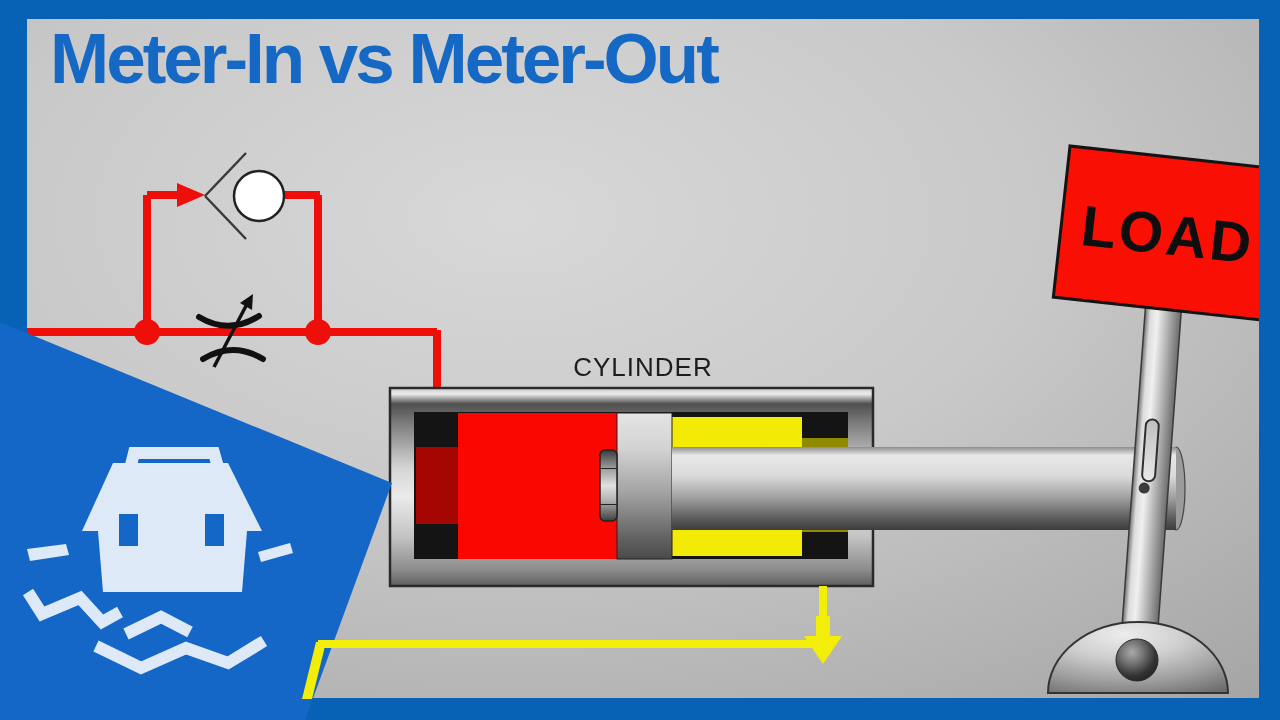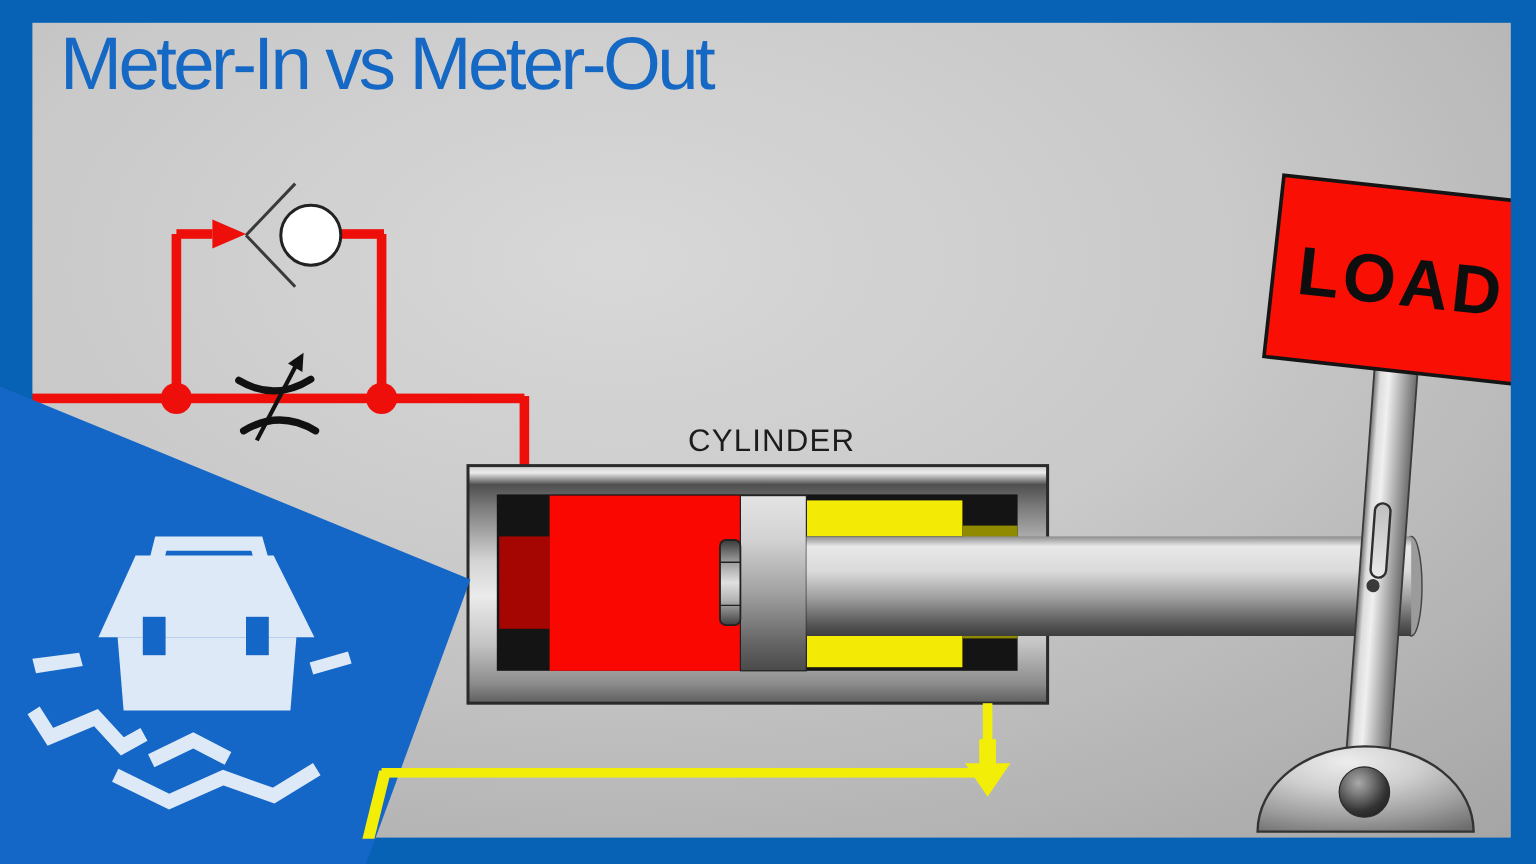--- a/index.html
+++ b/index.html
@@ -1,21 +1,21 @@
 <!DOCTYPE html>
 <html><head>
 <meta charset="utf-8">
 <style>
   html,body{margin:0;padding:0;background:#222;}
   .stage{position:relative;width:1280px;height:720px;overflow:hidden;
          font-family:"Liberation Sans",sans-serif;}
   .stage svg{position:absolute;left:0;top:0;}
   .title{position:absolute;left:50px;top:18px;width:1180px;
          font-family:"Liberation Sans",sans-serif;
-         font-size:62px;font-weight:normal;letter-spacing:-3px;
+         font-size:71px;font-weight:bold;letter-spacing:-3px;
          color:#1568C3;white-space:nowrap;}
 </style>
 </head>
 <body>
 
 <div class="stage">
 
 <svg width="1280" height="720" viewBox="0 0 1280 720">
   <defs>
     <radialGradient id="bgGrad" cx="40%" cy="30%" r="90%">

